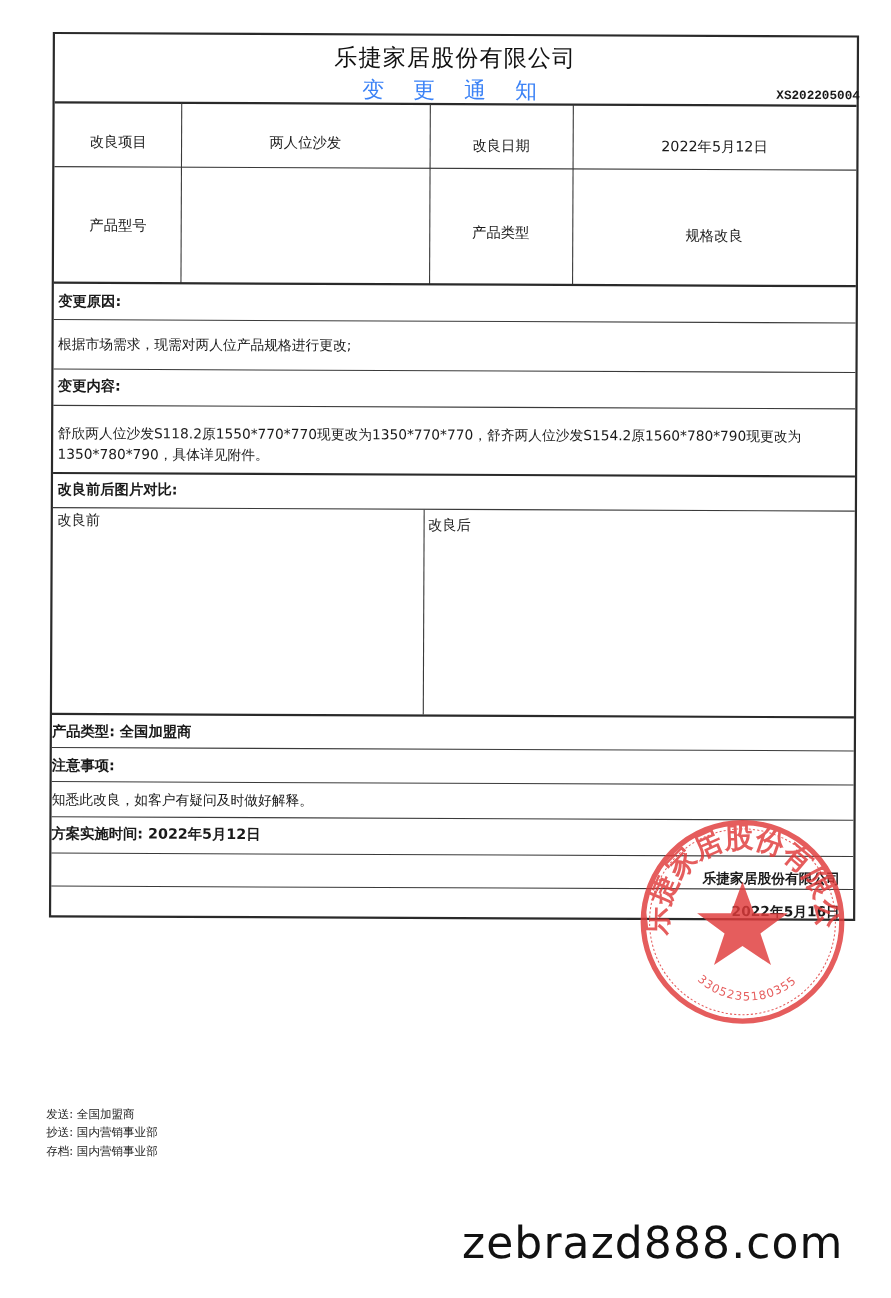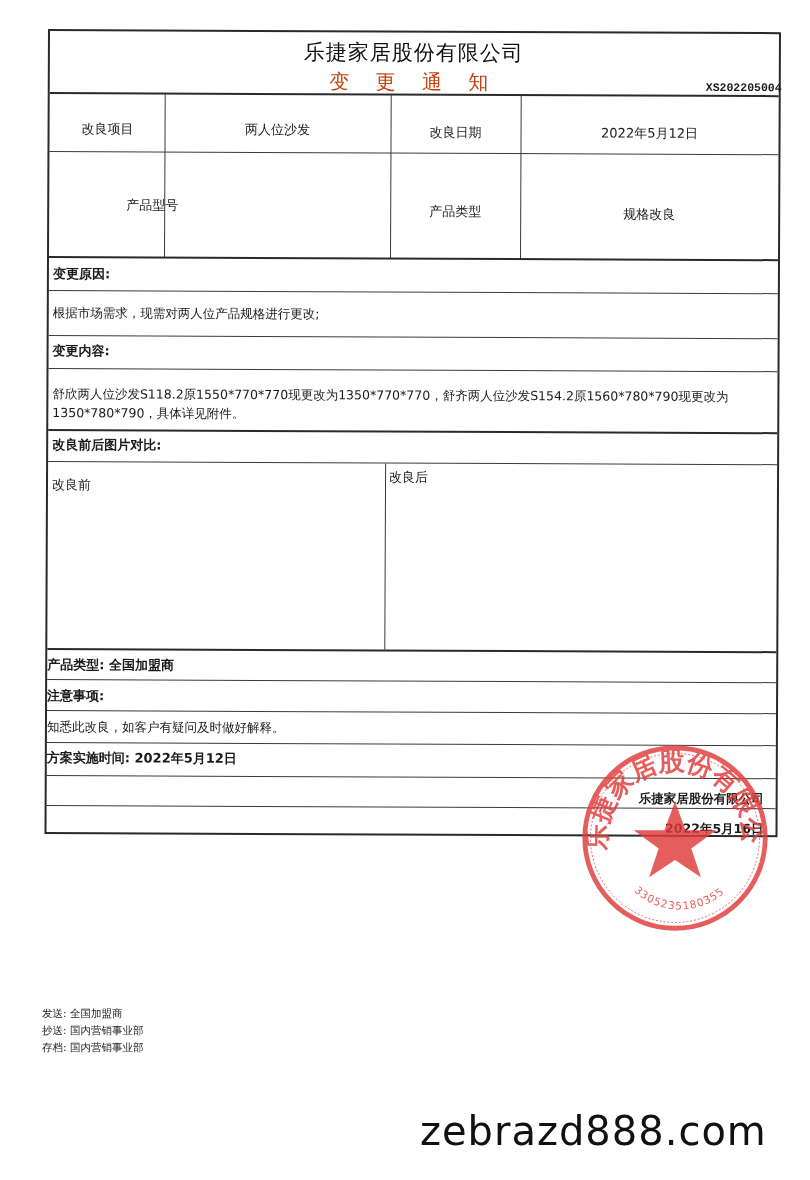--- a/index.html
+++ b/index.html
@@ -12,21 +12,21 @@
     position:absolute; left:36px; top:29px; width:733px; height:805px;
     border:2px solid #2a2a2a; box-sizing:border-box;
     transform: rotate(0.25deg); transform-origin: 0 0;
   }
   .hline { position:absolute; left:0; right:0; height:0; border-top:1.5px solid #3a3a3a; }
   .hline.thick { border-top:2px solid #2a2a2a; }
   .vline { position:absolute; width:0; border-left:1.5px solid #3a3a3a; }
   .txt { position:absolute; white-space:nowrap; font-size:13px; }
   .center { transform:translateX(-50%); text-align:center; }
   .title1 { font-family:"DejaVu Sans", sans-serif; font-size:21px; letter-spacing:1px; color:#111; }
-  .title2 { font-family:"DejaVu Sans", sans-serif; font-size:20px; letter-spacing:10px; color:#c2410c;text-align:center; }
+  .title2 { font-family:"DejaVu Sans", sans-serif; font-size:20px; letter-spacing:10px; color:#3b82f6;text-align:center; }
   .docno { font-family:Liberation Mono, monospace; font-weight:bold; font-size:11.5px;margin-left:44px; }
   .label { font-family:"DejaVu Sans", sans-serif; font-size:13px; font-weight:bold; }
   .cell { font-family:"DejaVu Sans", sans-serif; font-size:13px; }
   .mono { font-family:"Liberation Mono", monospace; font-size:12.5px; line-height:18px; white-space:normal; }
   .body { font-family:"DejaVu Sans", sans-serif; font-size:12.5px; line-height:19px; white-space:normal; }
   .sign { font-family:"DejaVu Sans", sans-serif; font-weight:bold; font-size:12.5px; }
   .footer { position:absolute; left:30px; top:1005px; font-family:"DejaVu Sans", sans-serif; font-size:10.5px; line-height:17px; color:#222; }
   .watermark { position:absolute; left:408px; top:1108px; font-family:"DejaVu Sans", sans-serif; font-size:40px; color:#111; letter-spacing:1px; }
   .stamp { position:absolute; left:567px; top:742px; width:192px; height:192px; opacity:0.82; }
 </style>
@@ -47,40 +47,40 @@
     <div class="vline" style="left:341px; top:62px; height:164px;"></div>
     <div class="vline" style="left:471px; top:62px; height:164px;"></div>
 
     <div class="txt cell center" style="left:58px; top:89px;text-align:right;">改良项目</div>
     <div class="txt cell center" style="left:228px; top:89px;">两人位沙发</div>
     <div class="txt cell center" style="left:406px; top:91px;">改良日期</div>
     <div class="txt cell center" style="left:600px; top:91px;">2022年5月12日</div>
 
     <div class="hline" style="top:120px;"></div>
 
-    <div class="txt cell center" style="left:58px; top:165px;margin-left:45px;">产品型号</div>
+    <div class="txt cell center" style="left:58px; top:165px;">产品型号</div>
     <div class="txt cell center" style="left:406px; top:170px;">产品类型</div>
     <div class="txt cell center" style="left:600px; top:172px;">规格改良</div>
 
     <div class="hline thick" style="top:225px;"></div>
 
     <div class="txt label" style="left:4px; top:234px;">变更原因:</div>
     <div class="hline" style="top:259px;"></div>
     <div class="txt body" style="left:4px; top:272px; width:720px;">根据市场需求，现需对两人位产品规格进行更改;</div>
     <div class="hline" style="top:304px;"></div>
 
     <div class="txt label" style="left:4px; top:311px;">变更内容:</div>
     <div class="hline" style="top:337px;"></div>
     <div class="txt body" style="left:4px; top:353px; width:680px;">舒欣两人位沙发S118.2原1550*770*770现更改为1350*770*770，舒齐两人位沙发S154.2原1560*780*790现更改为1350*780*790，具体详见附件。</div>
     <div class="hline thick" style="top:398px;"></div>
 
     <div class="txt label" style="left:4px; top:405px;">改良前后图片对比:</div>
     <div class="hline" style="top:430px;"></div>
     <div class="vline" style="left:337px; top:431px; height:186px;"></div>
-    <div class="txt cell" style="left:4px; top:433px;margin-top:12px;">改良前</div>
+    <div class="txt cell" style="left:4px; top:433px;">改良前</div>
     <div class="txt cell" style="left:341px; top:436px;">改良后</div>
     <div class="hline thick" style="top:617px;"></div>
 
     <div class="txt label" style="left:0px; top:625px;">产品类型: 全国加盟商</div>
     <div class="hline" style="top:648px;"></div>
     <div class="txt label" style="left:0px; top:656px;">注意事项:</div>
     <div class="hline" style="top:679px;"></div>
     <div class="txt body" style="left:0px; top:686px; width:700px;">知悉此改良，如客户有疑问及时做好解释。</div>
     <div class="hline" style="top:711px;"></div>
     <div class="txt label" style="left:0px; top:718px;">方案实施时间: 2022年5月12日</div>

